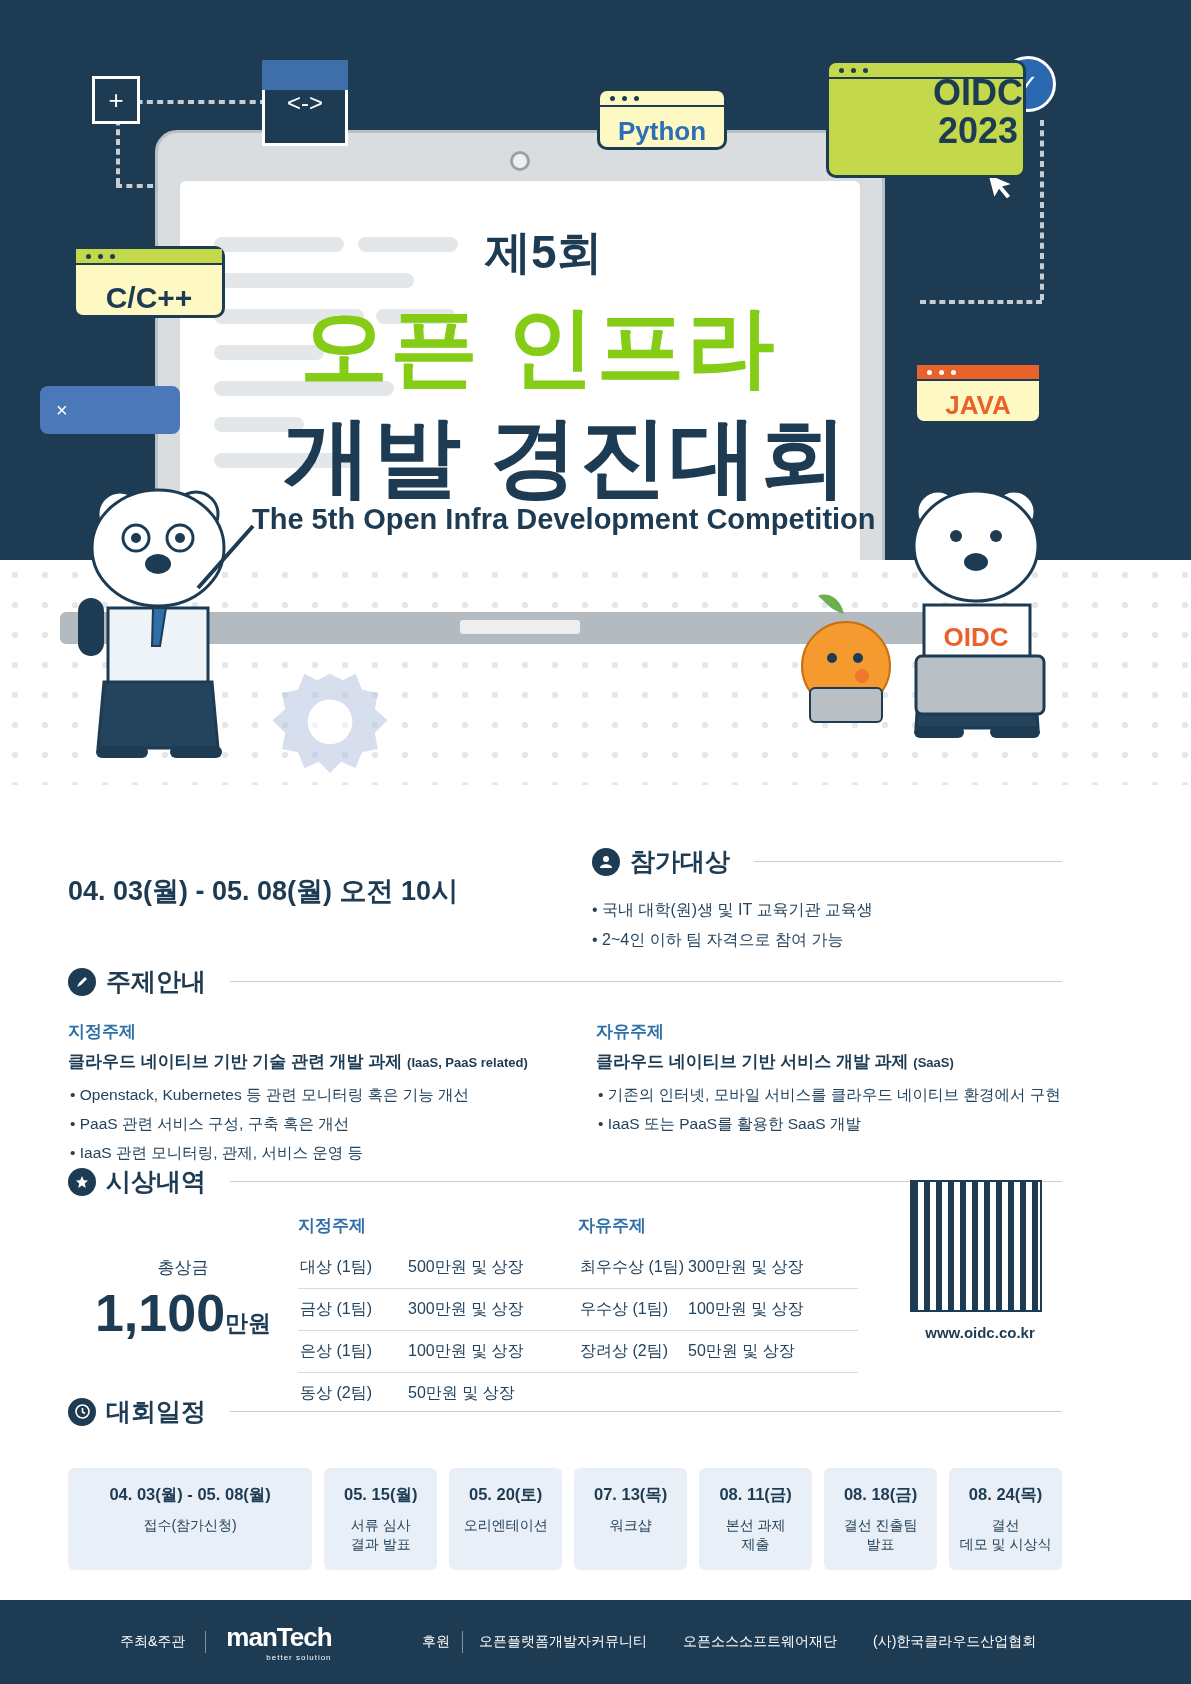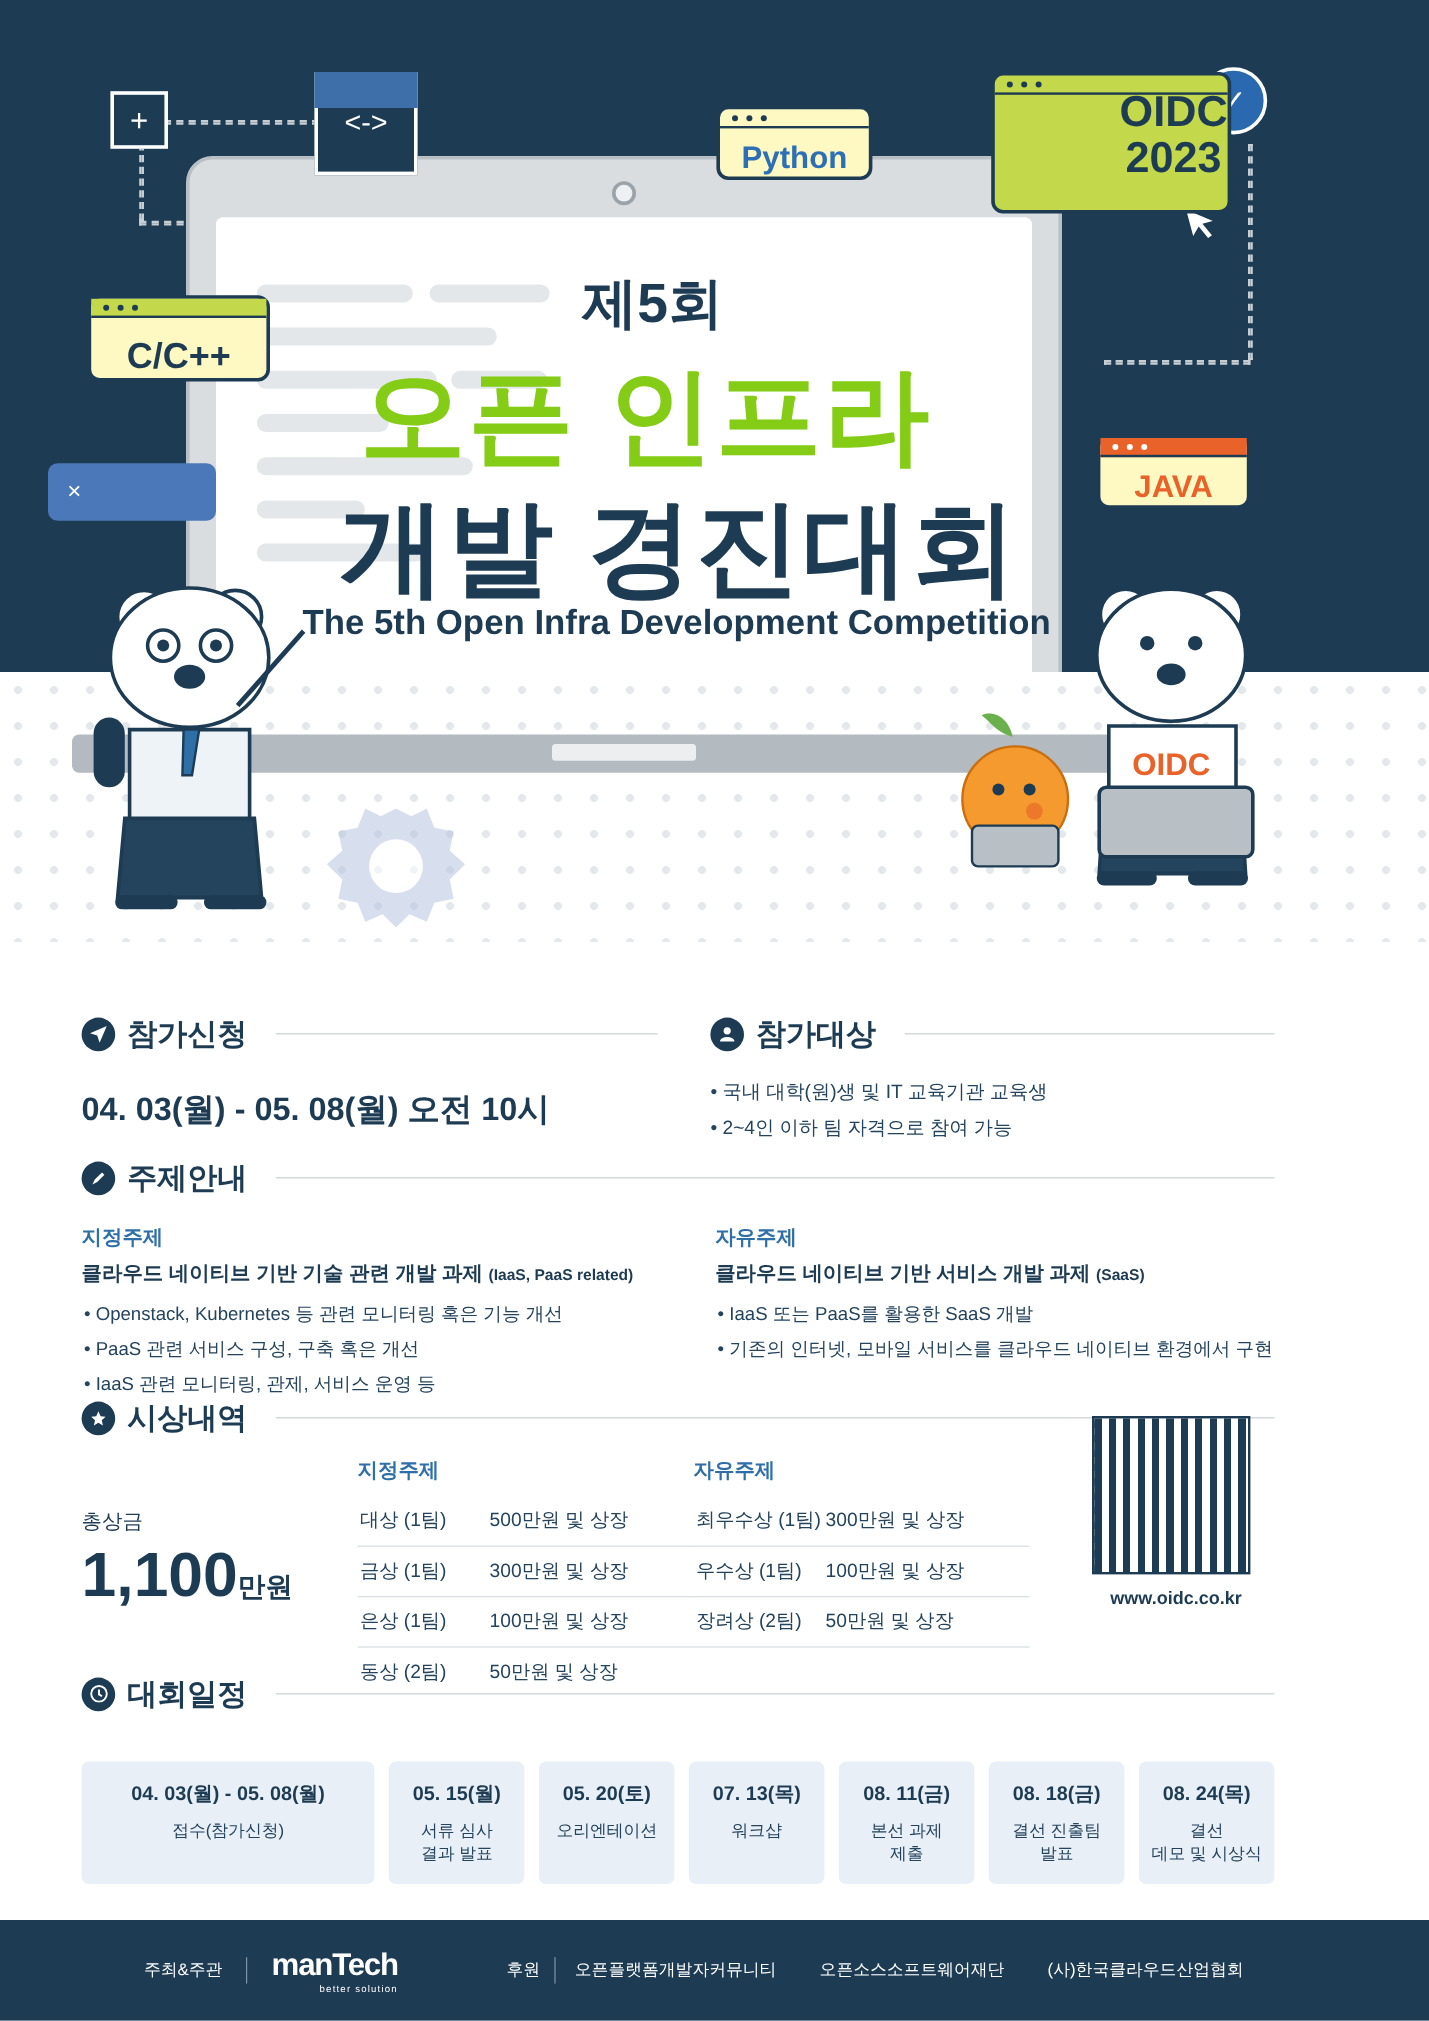--- a/index.html
+++ b/index.html
@@ -116,21 +116,21 @@
 
   .theme-cols { display:flex; margin-top:22px; gap:62px; }
   .theme-col { width:466px; }
   .theme-kind { font-size:17px; font-weight:bold; color:#2e6fa8; margin-bottom:7px; }
   .theme-head { font-size:17px; font-weight:bold; color:#1d3b53; margin-bottom:12px; }
   .theme-head .small { font-size:13px; }
   .theme-col ul li { list-style:none; font-size:15.5px; color:#24435c; margin-bottom:8px; padding-left:2px; }
   .theme-col ul li:before { content:"• "; }
 
   .award-body { display:flex; margin-top:16px; }
-  .prize-total { width:230px; padding-top:42px; }
+  .prize-total { width:230px; padding-top:42px;text-align:center; }
   .prize-total .lbl { font-size:17px; color:#1d3b53; margin-bottom:4px; }
   .prize-total .amt { font-size:52px; font-weight:bold; color:#1d3b53; }
   .prize-total .amt .unit { font-size:23px; font-weight:bold; }
   .prize-col { width:280px; }
   .prize-col h4 { font-size:17px; font-weight:bold; color:#2e6fa8; margin-bottom:10px; }
   .prize-row { display:flex; font-size:16px; color:#24435c; padding:10px 0 10px 2px; border-bottom:1px solid #d7dce1; }
   .prize-row .k { width:108px; }
   .prize-row:last-child { border-bottom:none; }
   .prize-col.free .prize-row:last-child { border-bottom:1px solid #d7dce1; }
 
@@ -294,29 +294,20 @@
   <svg class="bear" style="left:792px; top:580px; width:110px; height:160px;" viewBox="0 0 110 160">
     <path d="M52 34 C48 16 34 12 26 16 C34 22 38 30 52 34 Z" fill="#6ab04c"></path>
     <circle cx="54" cy="86" r="44" fill="#f59a2e" stroke="#c96f10" stroke-width="2"></circle>
     <circle cx="40" cy="78" r="5" fill="#1d3b53"></circle>
     <circle cx="66" cy="78" r="5" fill="#1d3b53"></circle>
     <circle cx="70" cy="96" r="7" fill="#e8622a" opacity=".6"></circle>
     <rect x="18" y="108" width="72" height="34" rx="5" fill="#b9c0c5" stroke="#1d3b53" stroke-width="2"></rect>
   </svg>
 
   <div class="blk apply">
-    <div class="sec-title">
-      <div class="sec-icon">
-        <svg width="14" height="14" viewBox="0 0 14 14">
-            <polygon points="0,6 14,0 8,14 6,8" fill="#fff"></polygon>
-          </svg>
-      </div>
-      <div class="sec-name">참가신청</div>
-      <div class="hr"></div>
-    </div>
     <div class="apply-date">04. 03(월) - 05. 08(월) 오전 10시</div>
   </div>
 
   <div class="blk target">
     <div class="sec-title">
       <div class="sec-icon">
         <svg width="14" height="14" viewBox="0 0 14 14">
             <circle cx="7" cy="4" r="3" fill="#fff"></circle>
             <path d="M1 13 C1 8 13 8 13 13 Z" fill="#fff"></path>
           </svg>
@@ -353,22 +344,22 @@
           <li>IaaS 관련 모니터링, 관제, 서비스 운영 등</li>
         </ul>
       </div>
       <div class="theme-col">
         <div class="theme-kind">자유주제</div>
         <div class="theme-head">
           <span>클라우드 네이티브 기반 서비스 개발 과제</span>
           <span class="small">(SaaS)</span>
         </div>
         <ul>
+          <li>기존의 인터넷, 모바일 서비스를 클라우드 네이티브 환경에서 구현</li>
           <li>IaaS 또는 PaaS를 활용한 SaaS 개발</li>
-          <li>기존의 인터넷, 모바일 서비스를 클라우드 네이티브 환경에서 구현</li>
         </ul>
       </div>
     </div>
   </div>
 
   <div class="blk award">
     <div class="sec-title">
       <div class="sec-icon">
         <svg width="14" height="14" viewBox="0 0 14 14">
             <polygon points="7,1 8.8,5.2 13,5.6 9.8,8.5 10.8,13 7,10.6 3.2,13 4.2,8.5 1,5.6 5.2,5.2" fill="#fff"></polygon>

